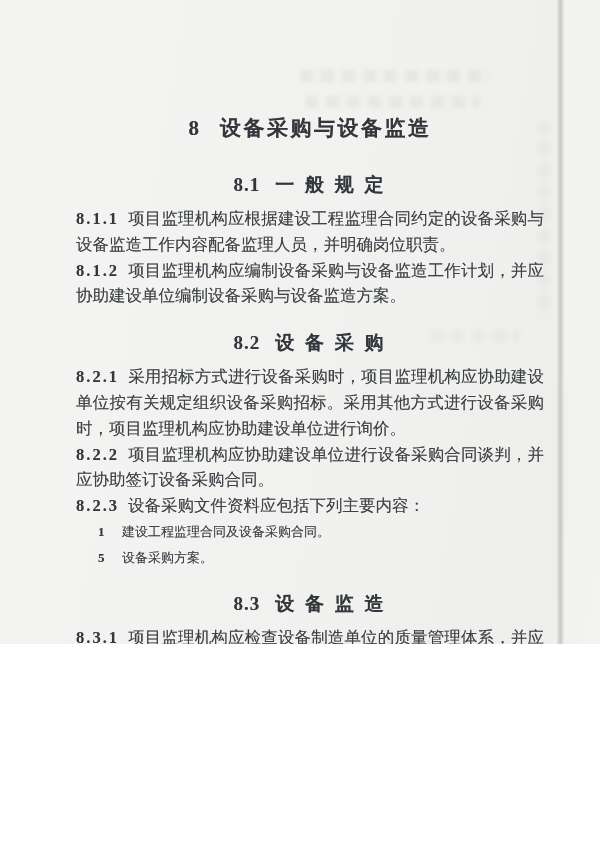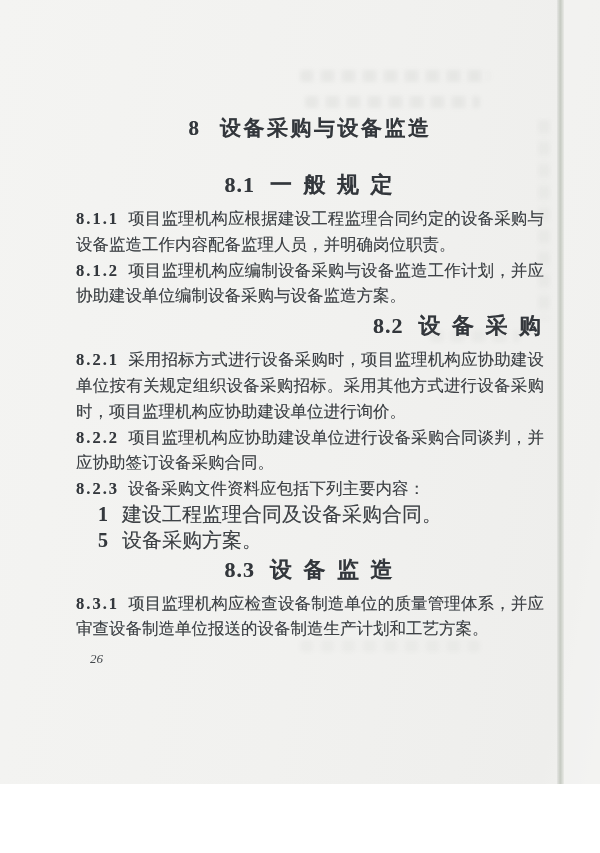--- a/index.html
+++ b/index.html
@@ -6,21 +6,21 @@
     margin: 0;
     padding: 0;
     width: 600px;
     height: 853px;
     overflow: hidden;
     font-family: "Liberation Serif", "DejaVu Serif", serif;
   }
   .page {
     position: relative;
     width: 600px;
-    height: 784px;
+    height: 644px;
     background: linear-gradient(100deg, #f4f4f2 0%, #f1f1ef 55%, #eeeeec 92%, #f3f3f1 100%);
     overflow: hidden;
   }
   
   .smudge {
     position: absolute;
     filter: blur(2px);
     opacity: 0.55;
     pointer-events: none;
   }
@@ -68,50 +68,50 @@
     line-height: 32px;
     font-weight: bold;
     text-align: center;
     letter-spacing: 2.5px;
     color: #33373c;
     text-shadow: 0 0 0.6px rgba(60,64,68,0.55);
   }
   .chapter-title .t-num { margin-right: 21px; letter-spacing: 0; }
   .section-heading {
     margin-top: 30px;
-    font-size: 22px;
+    font-size: 19px;
     line-height: 22px;
     font-weight: bold;
     text-align: center;
     color: #33373c;
     text-shadow: 0 0 0.5px rgba(60,64,68,0.5);
   }
-  .section-heading.h-82 { margin-top: 6px; text-align: right; }
-  .section-heading.h-83 { margin-top: 5px; }
+  .section-heading.h-82 { margin-top: 23px; }
+  .section-heading.h-83 { margin-top: 22px; }
   .section-heading .h-num { margin-right: 15px; letter-spacing: 1px; }
   .section-heading .h-text { letter-spacing: 3px; }
   .clause {
     margin: 0;
     font-size: 16.5px;
     line-height: 25.8px;
     text-align: justify;
     color: #3e4246;
     text-shadow: 0 0 0.5px rgba(62,66,70,0.45);
   }
   .clause.first { margin-top: 10px; }
   .cnum {
     font-weight: bold;
     letter-spacing: 2px;
     margin-right: 9px;
     color: #34383d;
   }
   .item-list { margin: 0; padding: 0; list-style: none; }
   .item {
     padding-left: 22px;
-    font-size: 20px;
+    font-size: 13px;
     line-height: 25.8px;
     color: #3e4246;
     text-shadow: 0 0 0.5px rgba(62,66,70,0.45);
   }
   .inum {
     display: inline-block;
     width: 24px;
     font-weight: bold;
     color: #34383d;
   }

